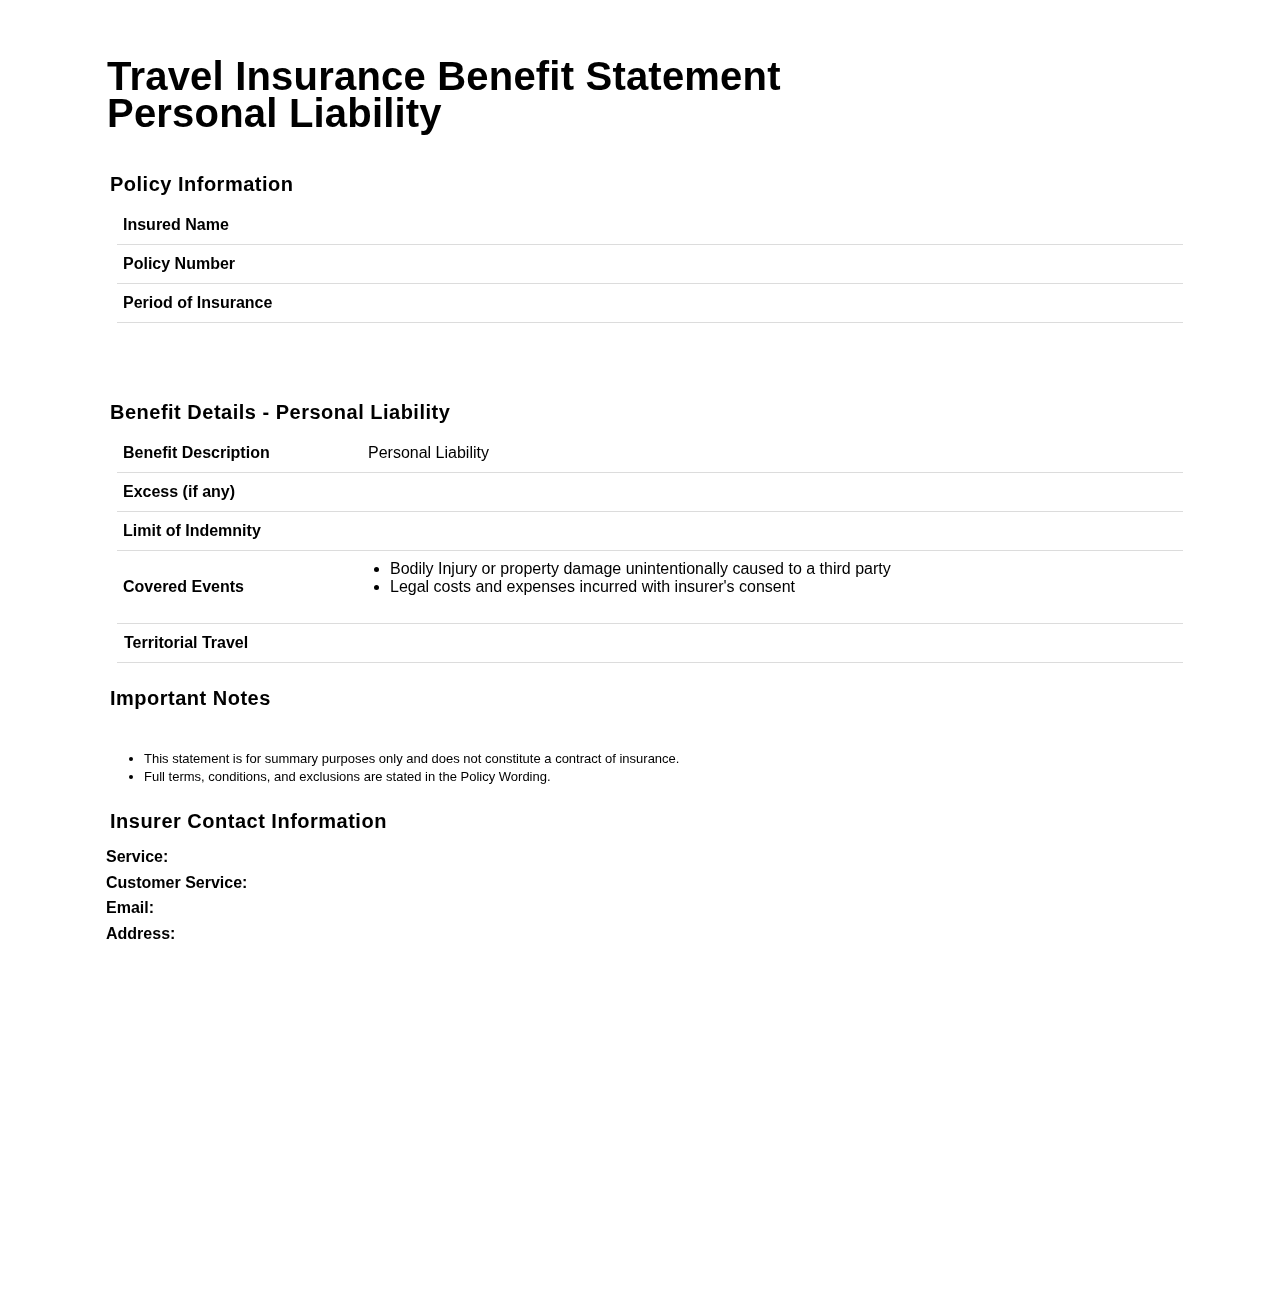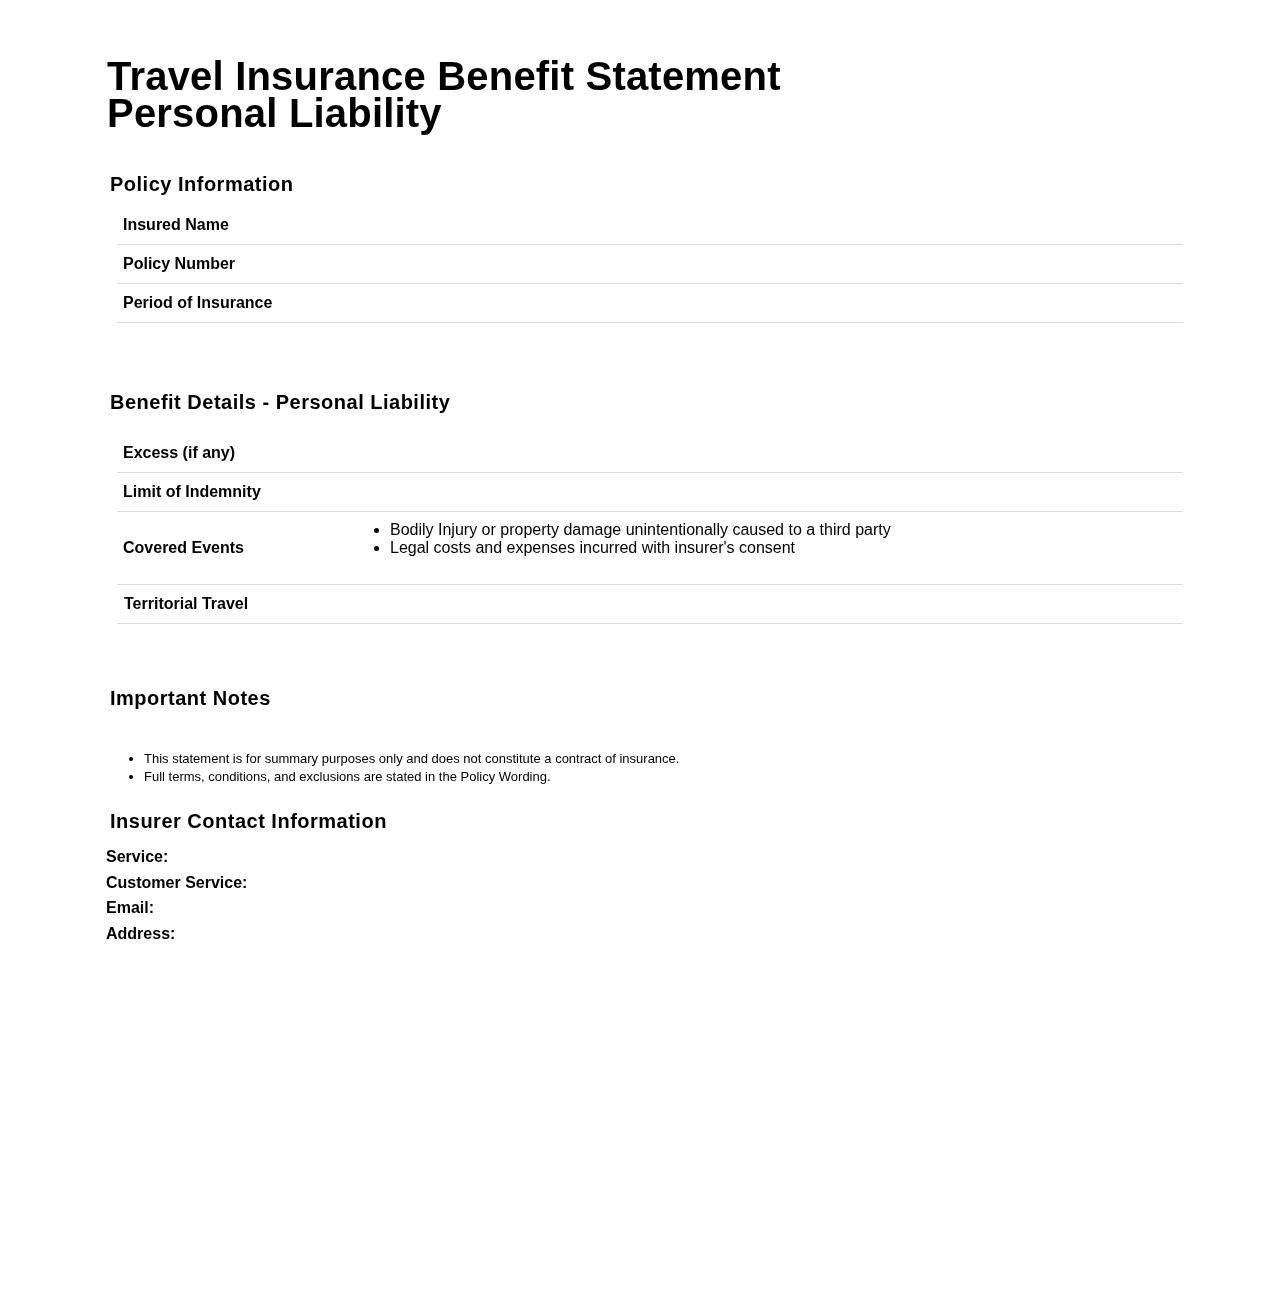--- a/index.html
+++ b/index.html
@@ -58,23 +58,27 @@
       <td class="k">Policy Number</td>
       <td class="v"></td>
     </tr>
     <tr>
       <td class="k">Period of Insurance</td>
       <td class="v"></td>
     </tr>
   </tbody>
     </table>
 
-  <h2 class="section-h" style="top:386px;">Benefit Details - Personal Liability</h2>
+  <h2 class="section-h" style="top:396px;">Benefit Details - Personal Liability</h2>
   <table class="kv" style="top:434px;">
     <tbody>
+        <tr>
+      <td class="k">Benefit Description</td>
+      <td class="v">Personal Liability</td>
+    </tr>
     <tr>
       <td class="k">Excess (if any)</td>
       <td class="v"></td>
     </tr>
     <tr>
       <td class="k">Limit of Indemnity</td>
       <td class="v"></td>
     </tr>
     <tr class="tall">
       <td class="k">Covered Events</td>

